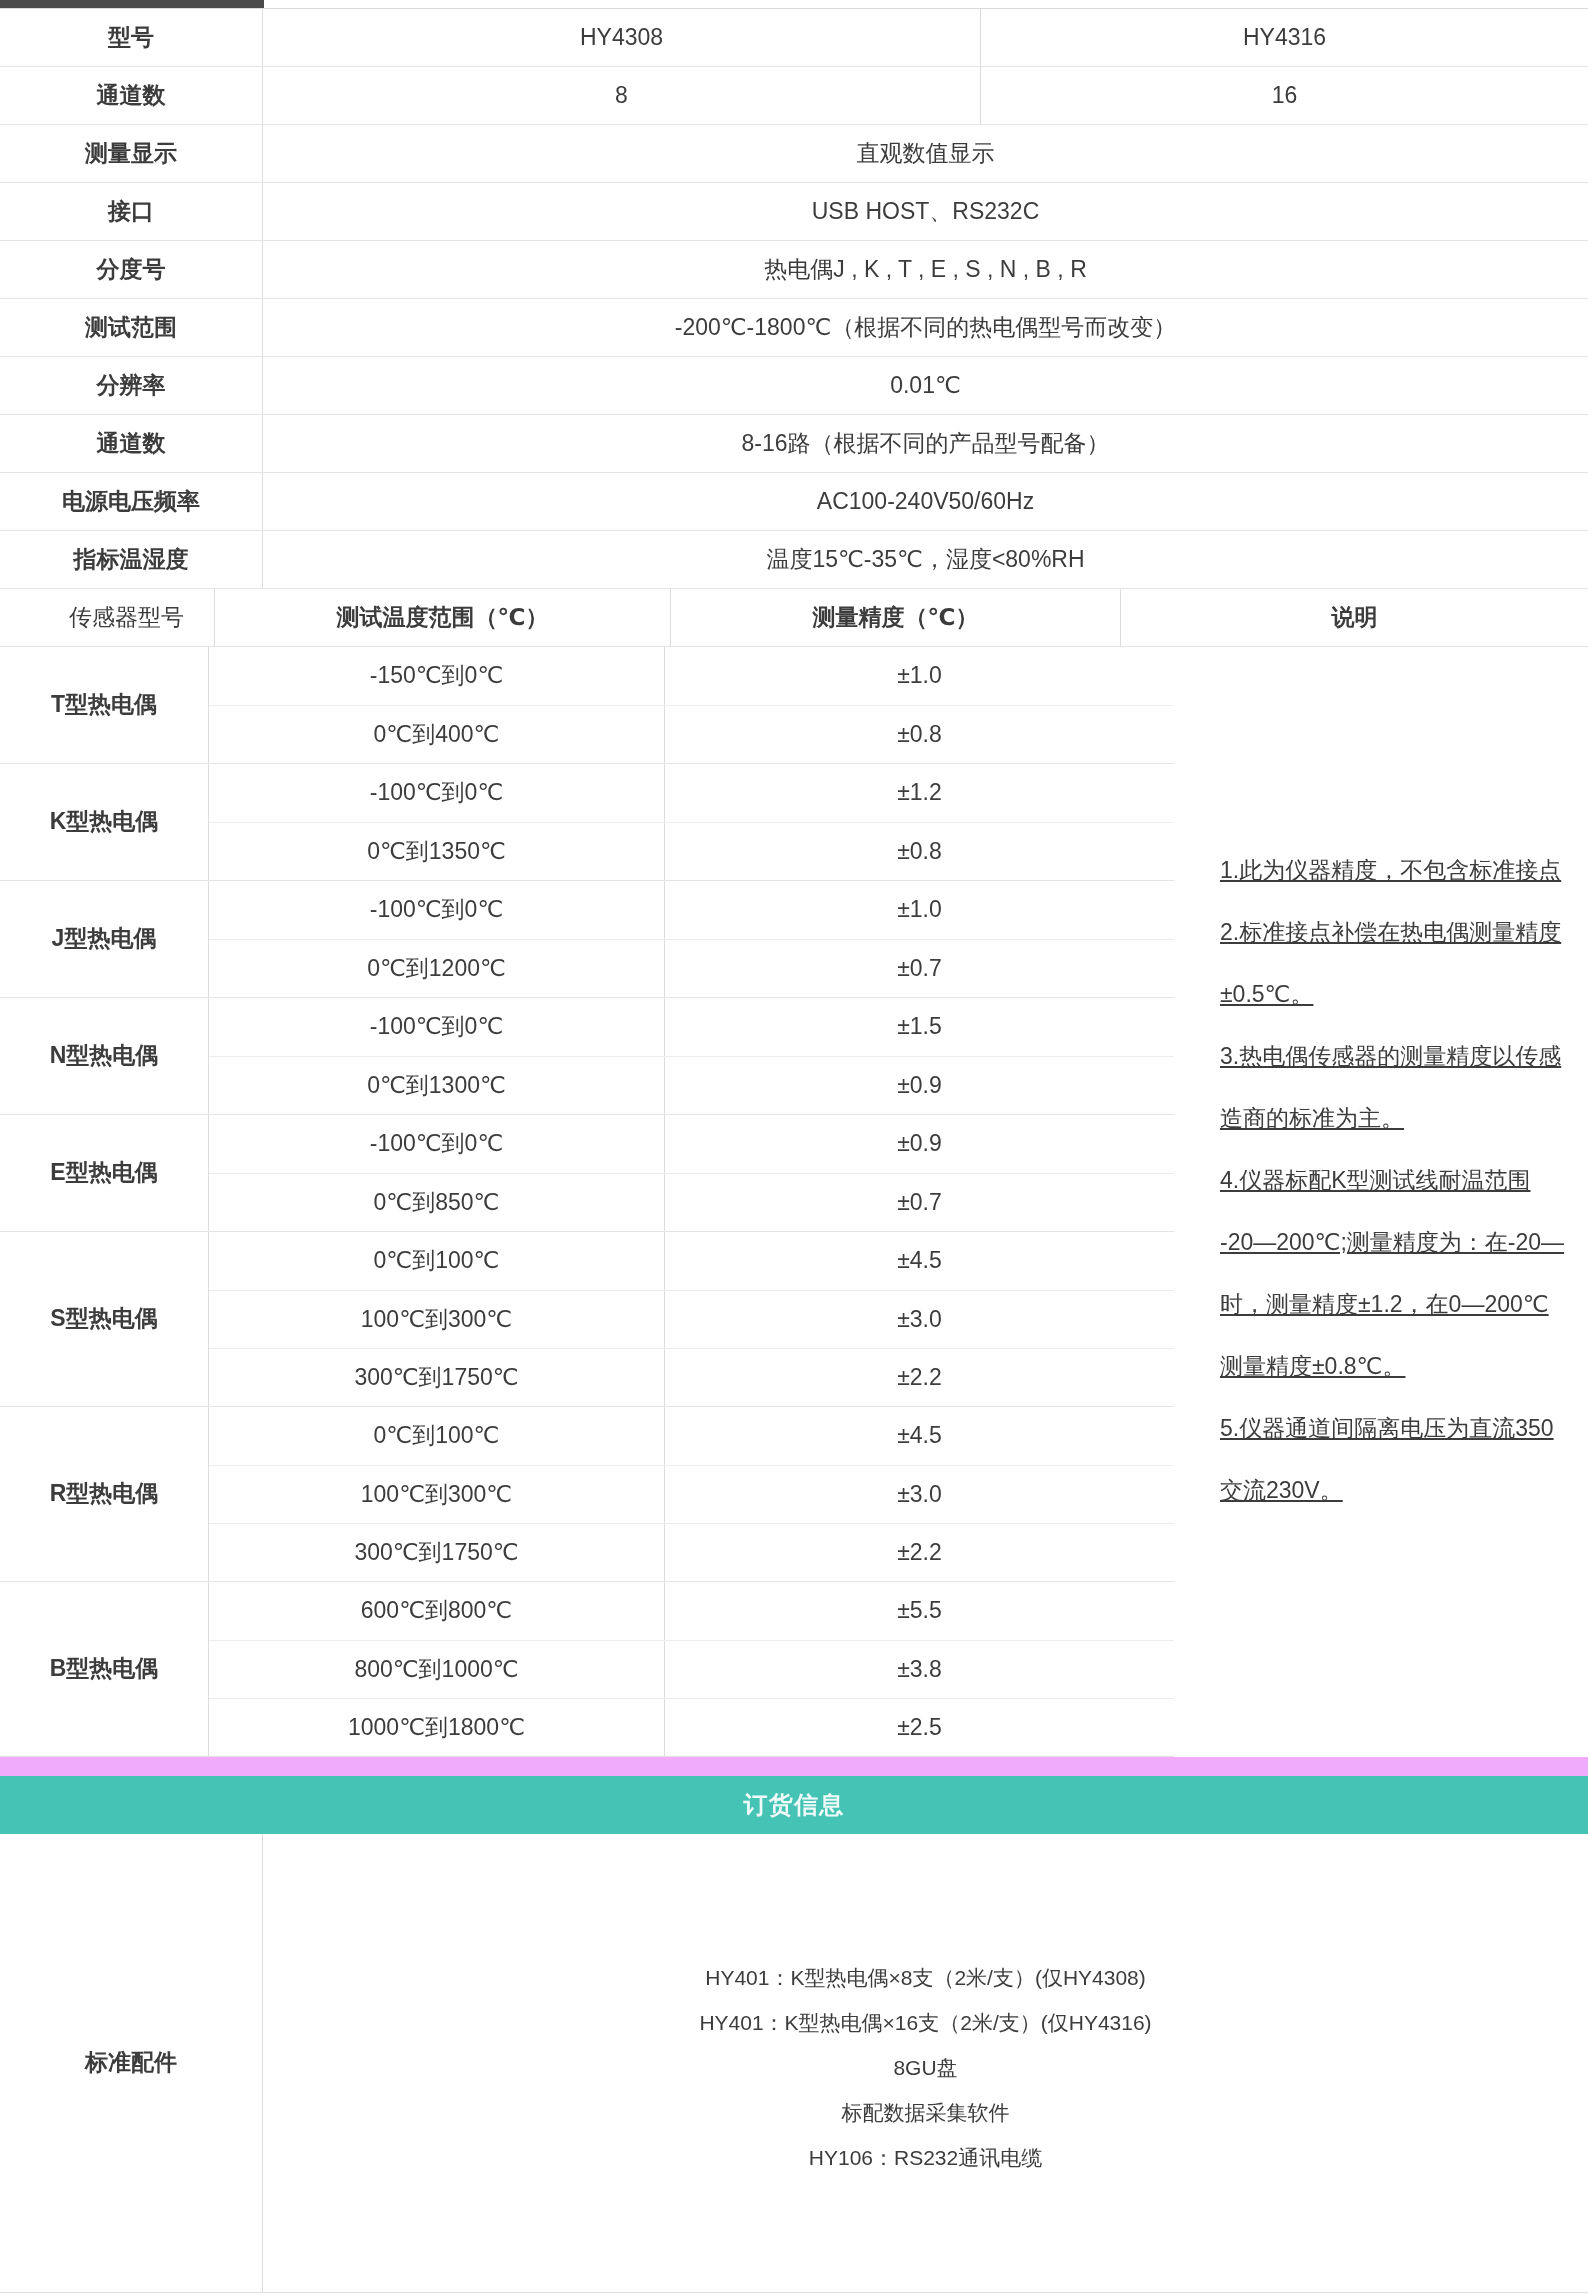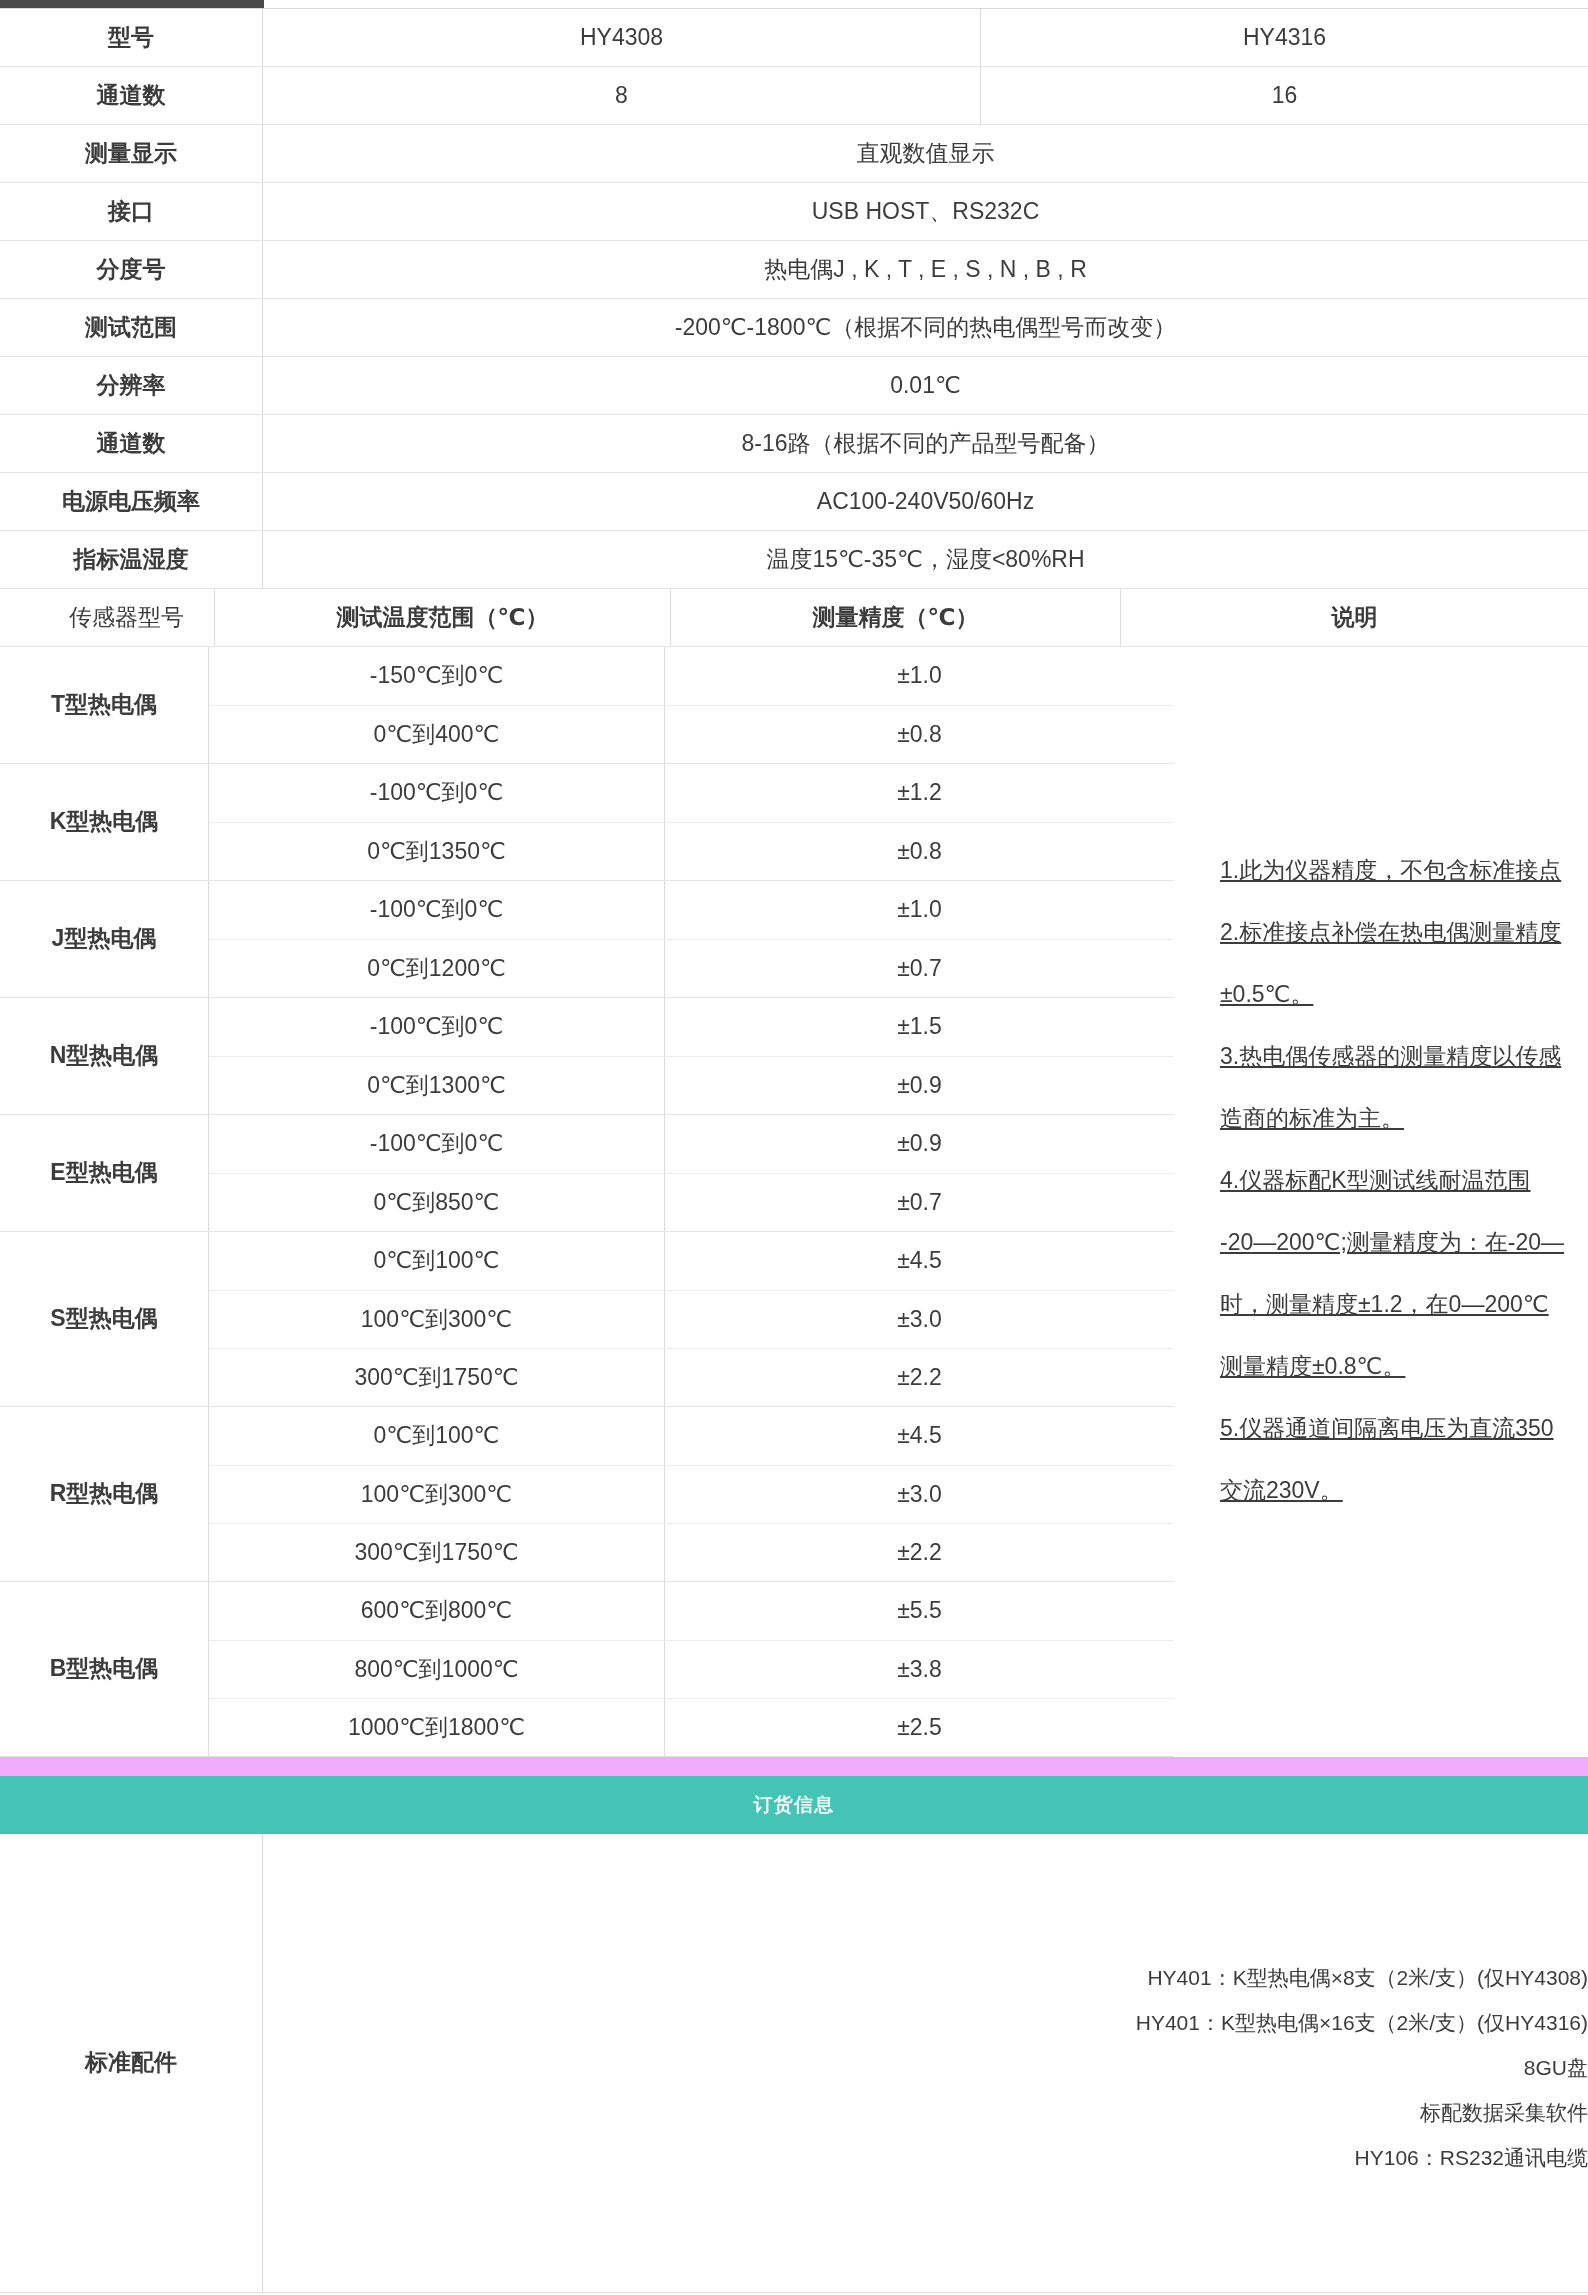--- a/index.html
+++ b/index.html
@@ -42,27 +42,27 @@
     position:absolute;left:1174px;top:0;width:414px;height:100%;
     border-left:0px solid #dcdcdc;box-sizing:border-box;
     padding:192px 0 0 46px;text-align:left;overflow:hidden;background:#fff;
   }
   .notes .nline{height:62px;line-height:62px;white-space:nowrap;text-decoration:underline;}
 
   
   .orderbar{
     margin-top:19px;height:58px;background:#45c3b4;color:#eefbf8;
     display:flex;align-items:center;justify-content:center;
-    font-size:19px;font-weight:600;letter-spacing:1.3px;
+    font-size:24px;font-weight:600;letter-spacing:1.3px;
   }
 
   
   .accsec{display:flex;height:459px;border-bottom:1.9px solid #e0e0e0;box-sizing:border-box;background:#fff;}
   .acclab{width:263px;border-right:1.9px solid #dcdcdc;display:flex;align-items:center;justify-content:center;font-weight:600;box-sizing:border-box;}
-  .acclines{flex:1;display:flex;flex-direction:column;align-items:flex-end;justify-content:center;padding-top:10px;box-sizing:border-box;}
+  .acclines{flex:1;display:flex;flex-direction:column;align-items:center;justify-content:center;padding-top:10px;box-sizing:border-box;}
   .accline{height:45px;line-height:45px;font-size:21px;}
   .footer{height:20px;background:#fcfcfc;}
 </style>
 </head>
 <body>
 
 <div class="page">
 
   <div class="topbar">
     <div class="dark"></div>

